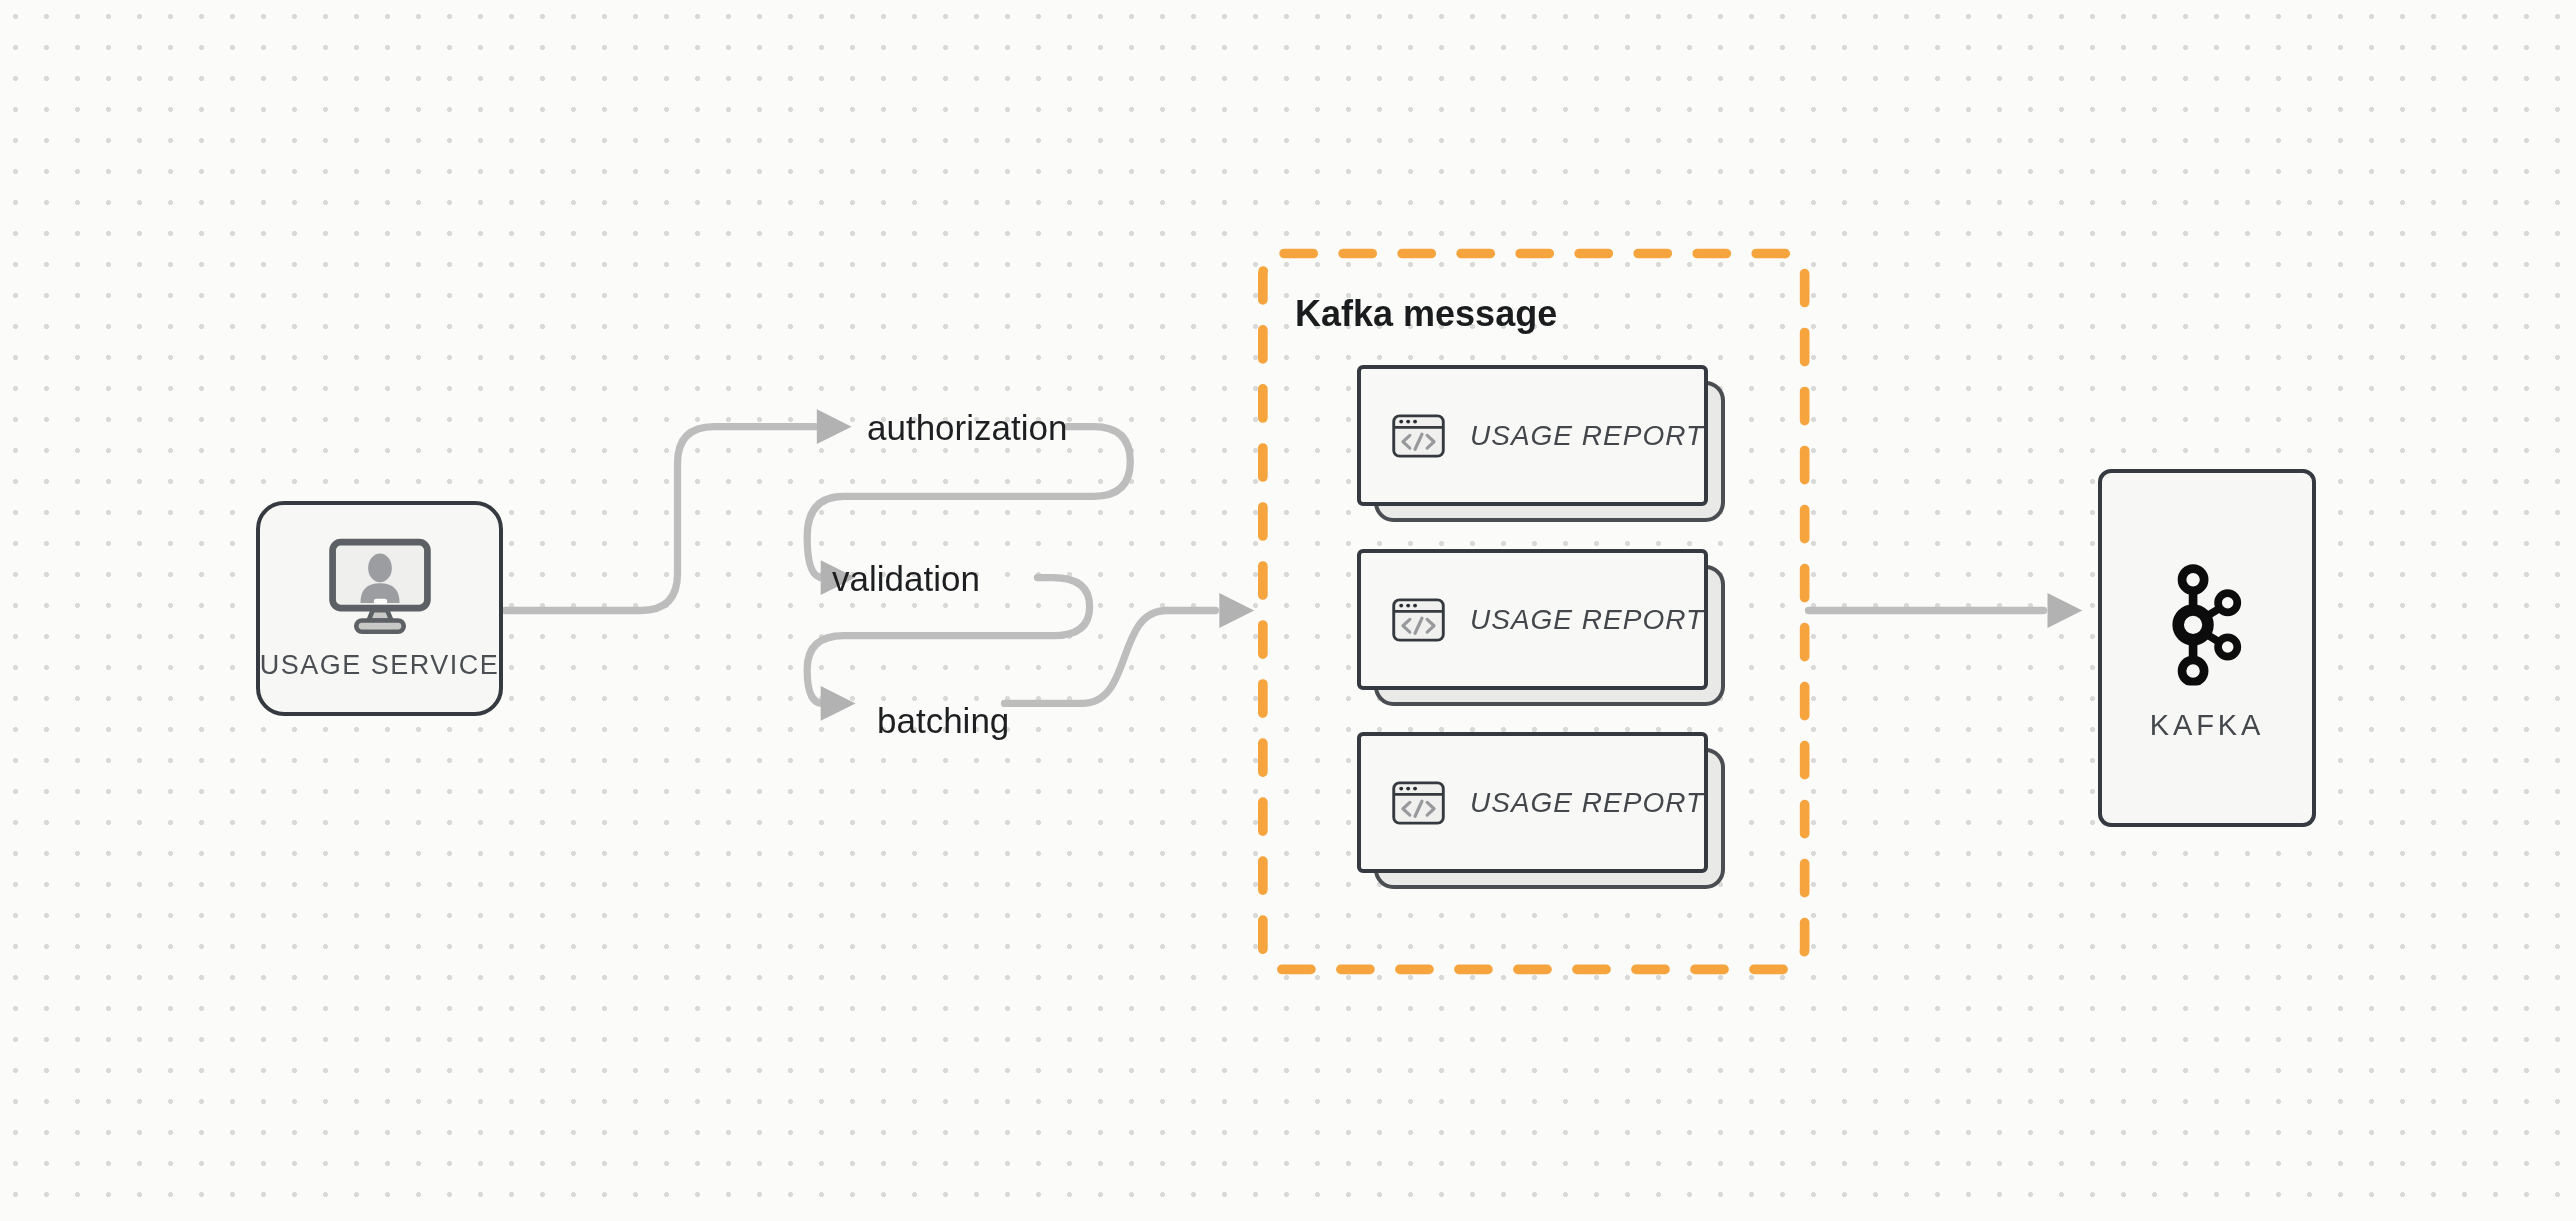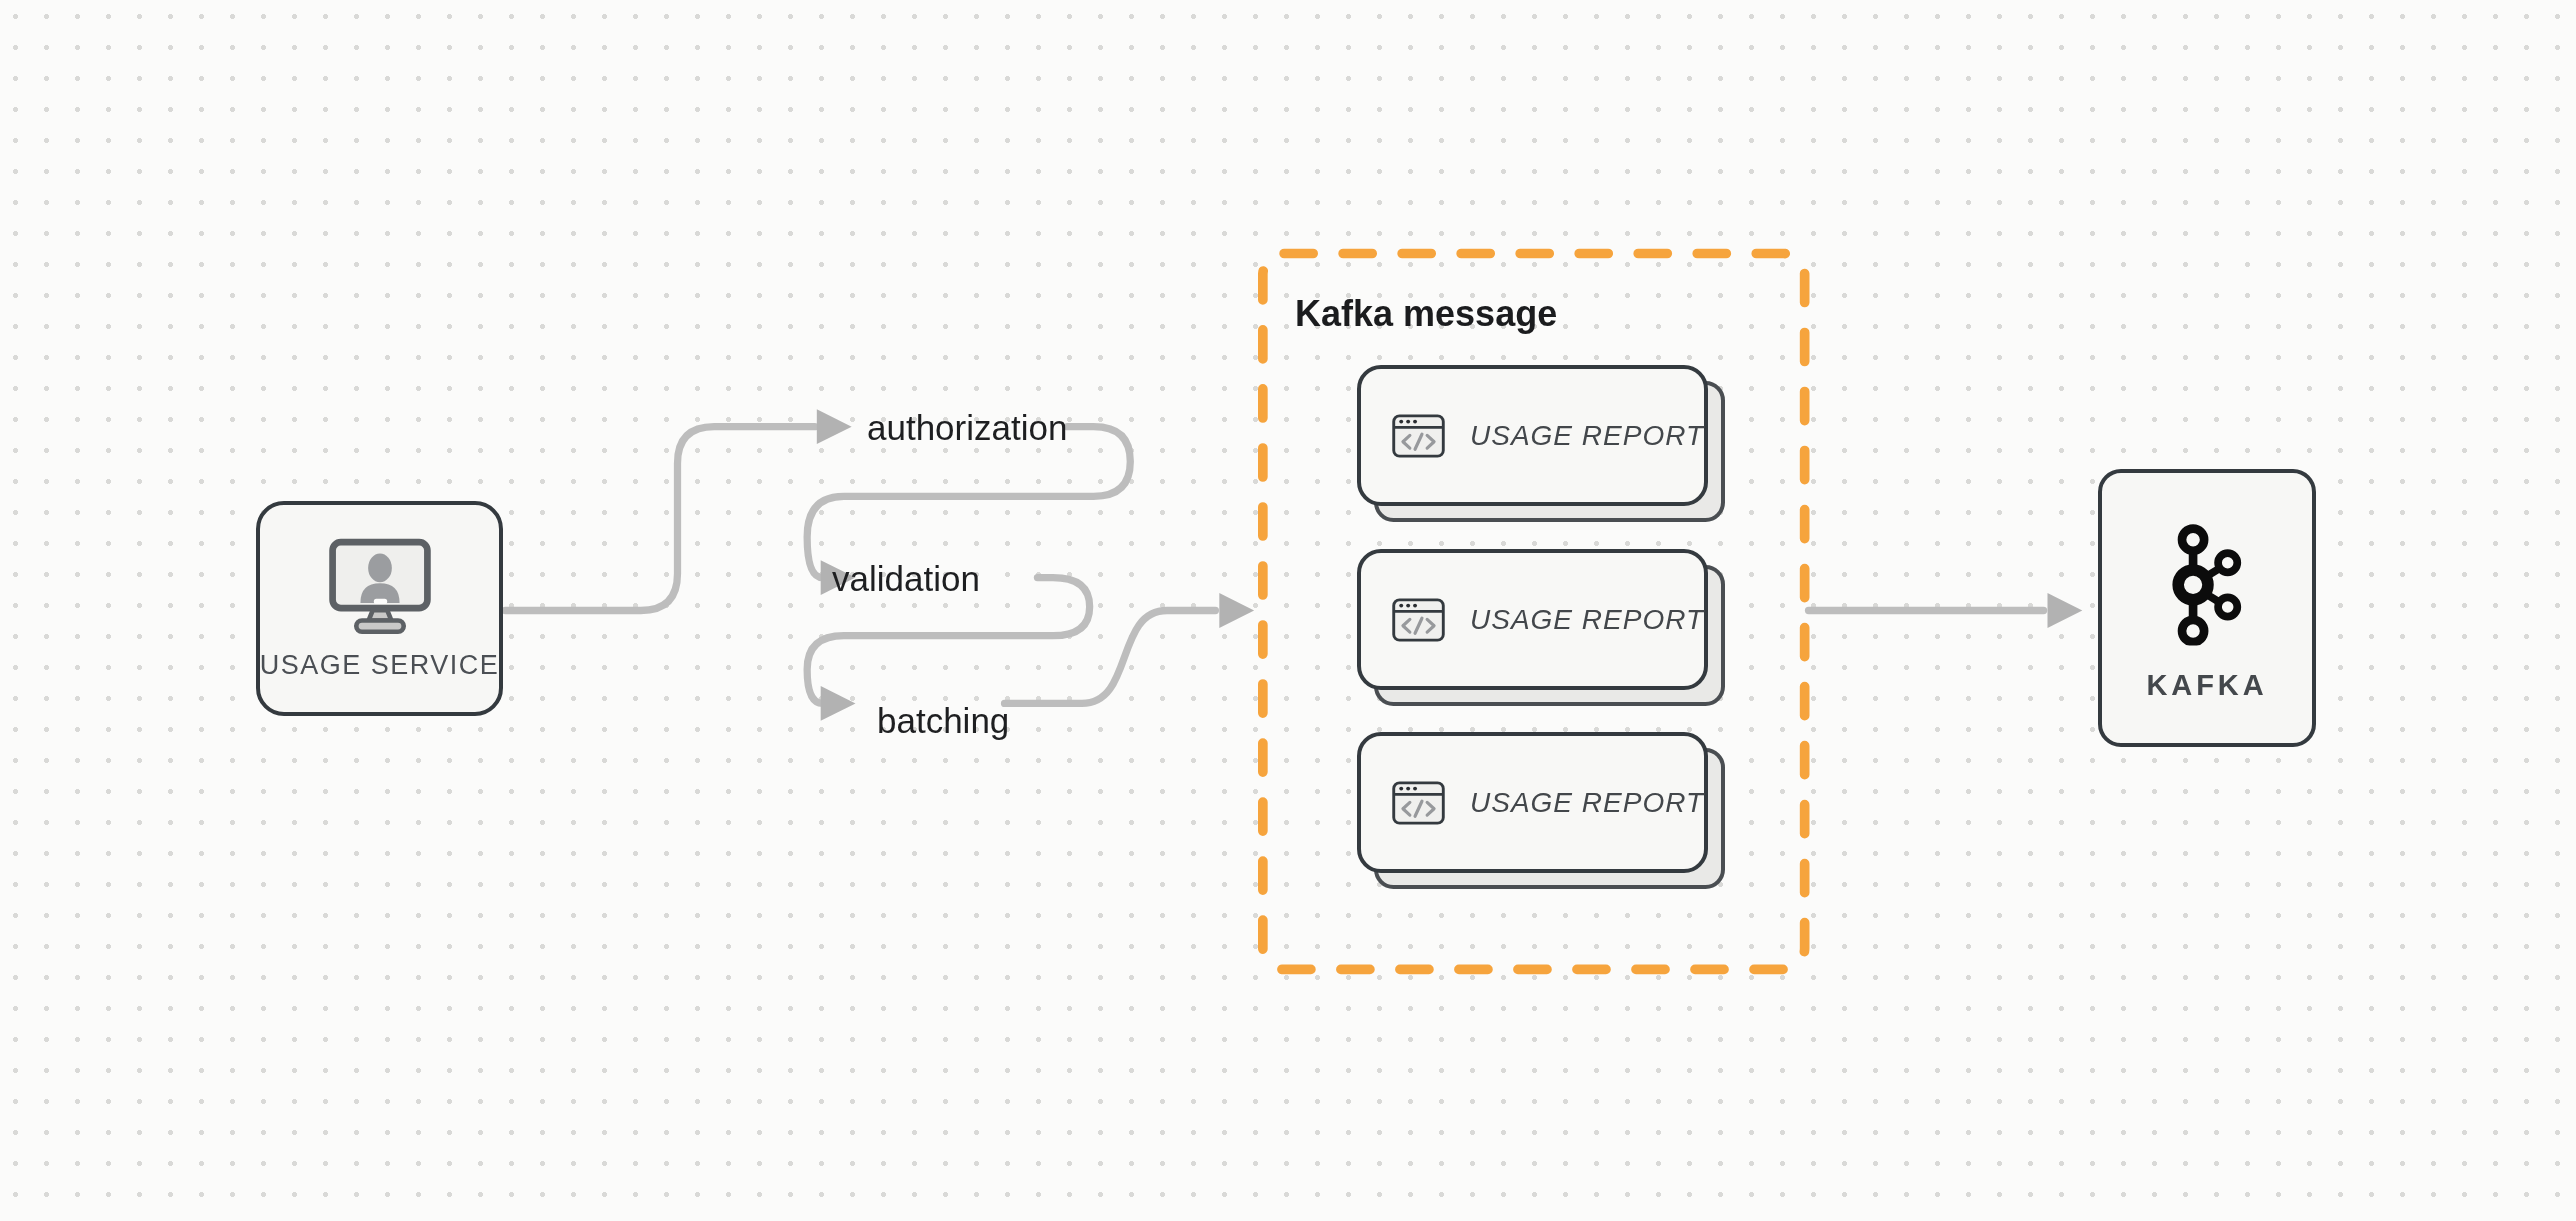--- a/index.html
+++ b/index.html
@@ -19,21 +19,21 @@
   
   .node-box{
     position:absolute;
     box-sizing:border-box;
     background:#f7f7f5;
     border:4.8px solid #343a3f;
     display:flex;flex-direction:column;align-items:center;justify-content:center;
     z-index:2;
   }
   #usage-service-box{left:256px;top:501px;width:247px;height:215px;border-radius:28px;gap:13.5px;}
-  #kafka-box{left:2098px;top:469px;width:218px;height:278px;border-radius:23px;gap:25px;font-weight:bold;}
+  #kafka-box{left:2098px;top:469px;width:218px;height:358px;border-radius:13px;gap:25px;}
   .node-label{
     color:#4b4f54;font-size:27px;letter-spacing:1.5px;line-height:1;white-space:nowrap;
   }
   #kafka-box .node-label{font-size:29px;letter-spacing:3.9px;color:#44484c;}
 
   
   .step-label{
     position:absolute;z-index:2;
     color:#1e1f21;font-size:35px;font-weight:500;line-height:1;white-space:nowrap;
   }
@@ -47,21 +47,21 @@
     color:#1b1c1e;font-size:36px;font-weight:700;line-height:1;white-space:nowrap;
   }
   .card{position:absolute;left:1357px;width:351px;height:141px;z-index:2;}
   #card-1{top:365px;} #card-2{top:549px;} #card-3{top:732px;}
   .card-back{
     position:absolute;left:17.4px;top:15.5px;width:100%;height:100%;
     box-sizing:border-box;background:#e9e9e7;border:4.8px solid #4a4e52;border-radius:19.4px;
   }
   .card-front{
     position:absolute;left:0;top:0;width:100%;height:100%;
-    box-sizing:border-box;background:#f8f8f6;border:4.8px solid #343a3f;border-radius:24px;
+    box-sizing:border-box;background:#f8f8f6;border:4.8px solid #343a3f;border-radius:6px;
     display:flex;align-items:center;gap:25px;padding-left:31px;
   }
   .card-label{
     color:#43474b;font-size:28px;font-style:italic;letter-spacing:1px;line-height:1;white-space:nowrap;
   }
   .hidden-defs{position:absolute;width:0;height:0;overflow:hidden;}
 </style>
 </head>
 <body>
 

